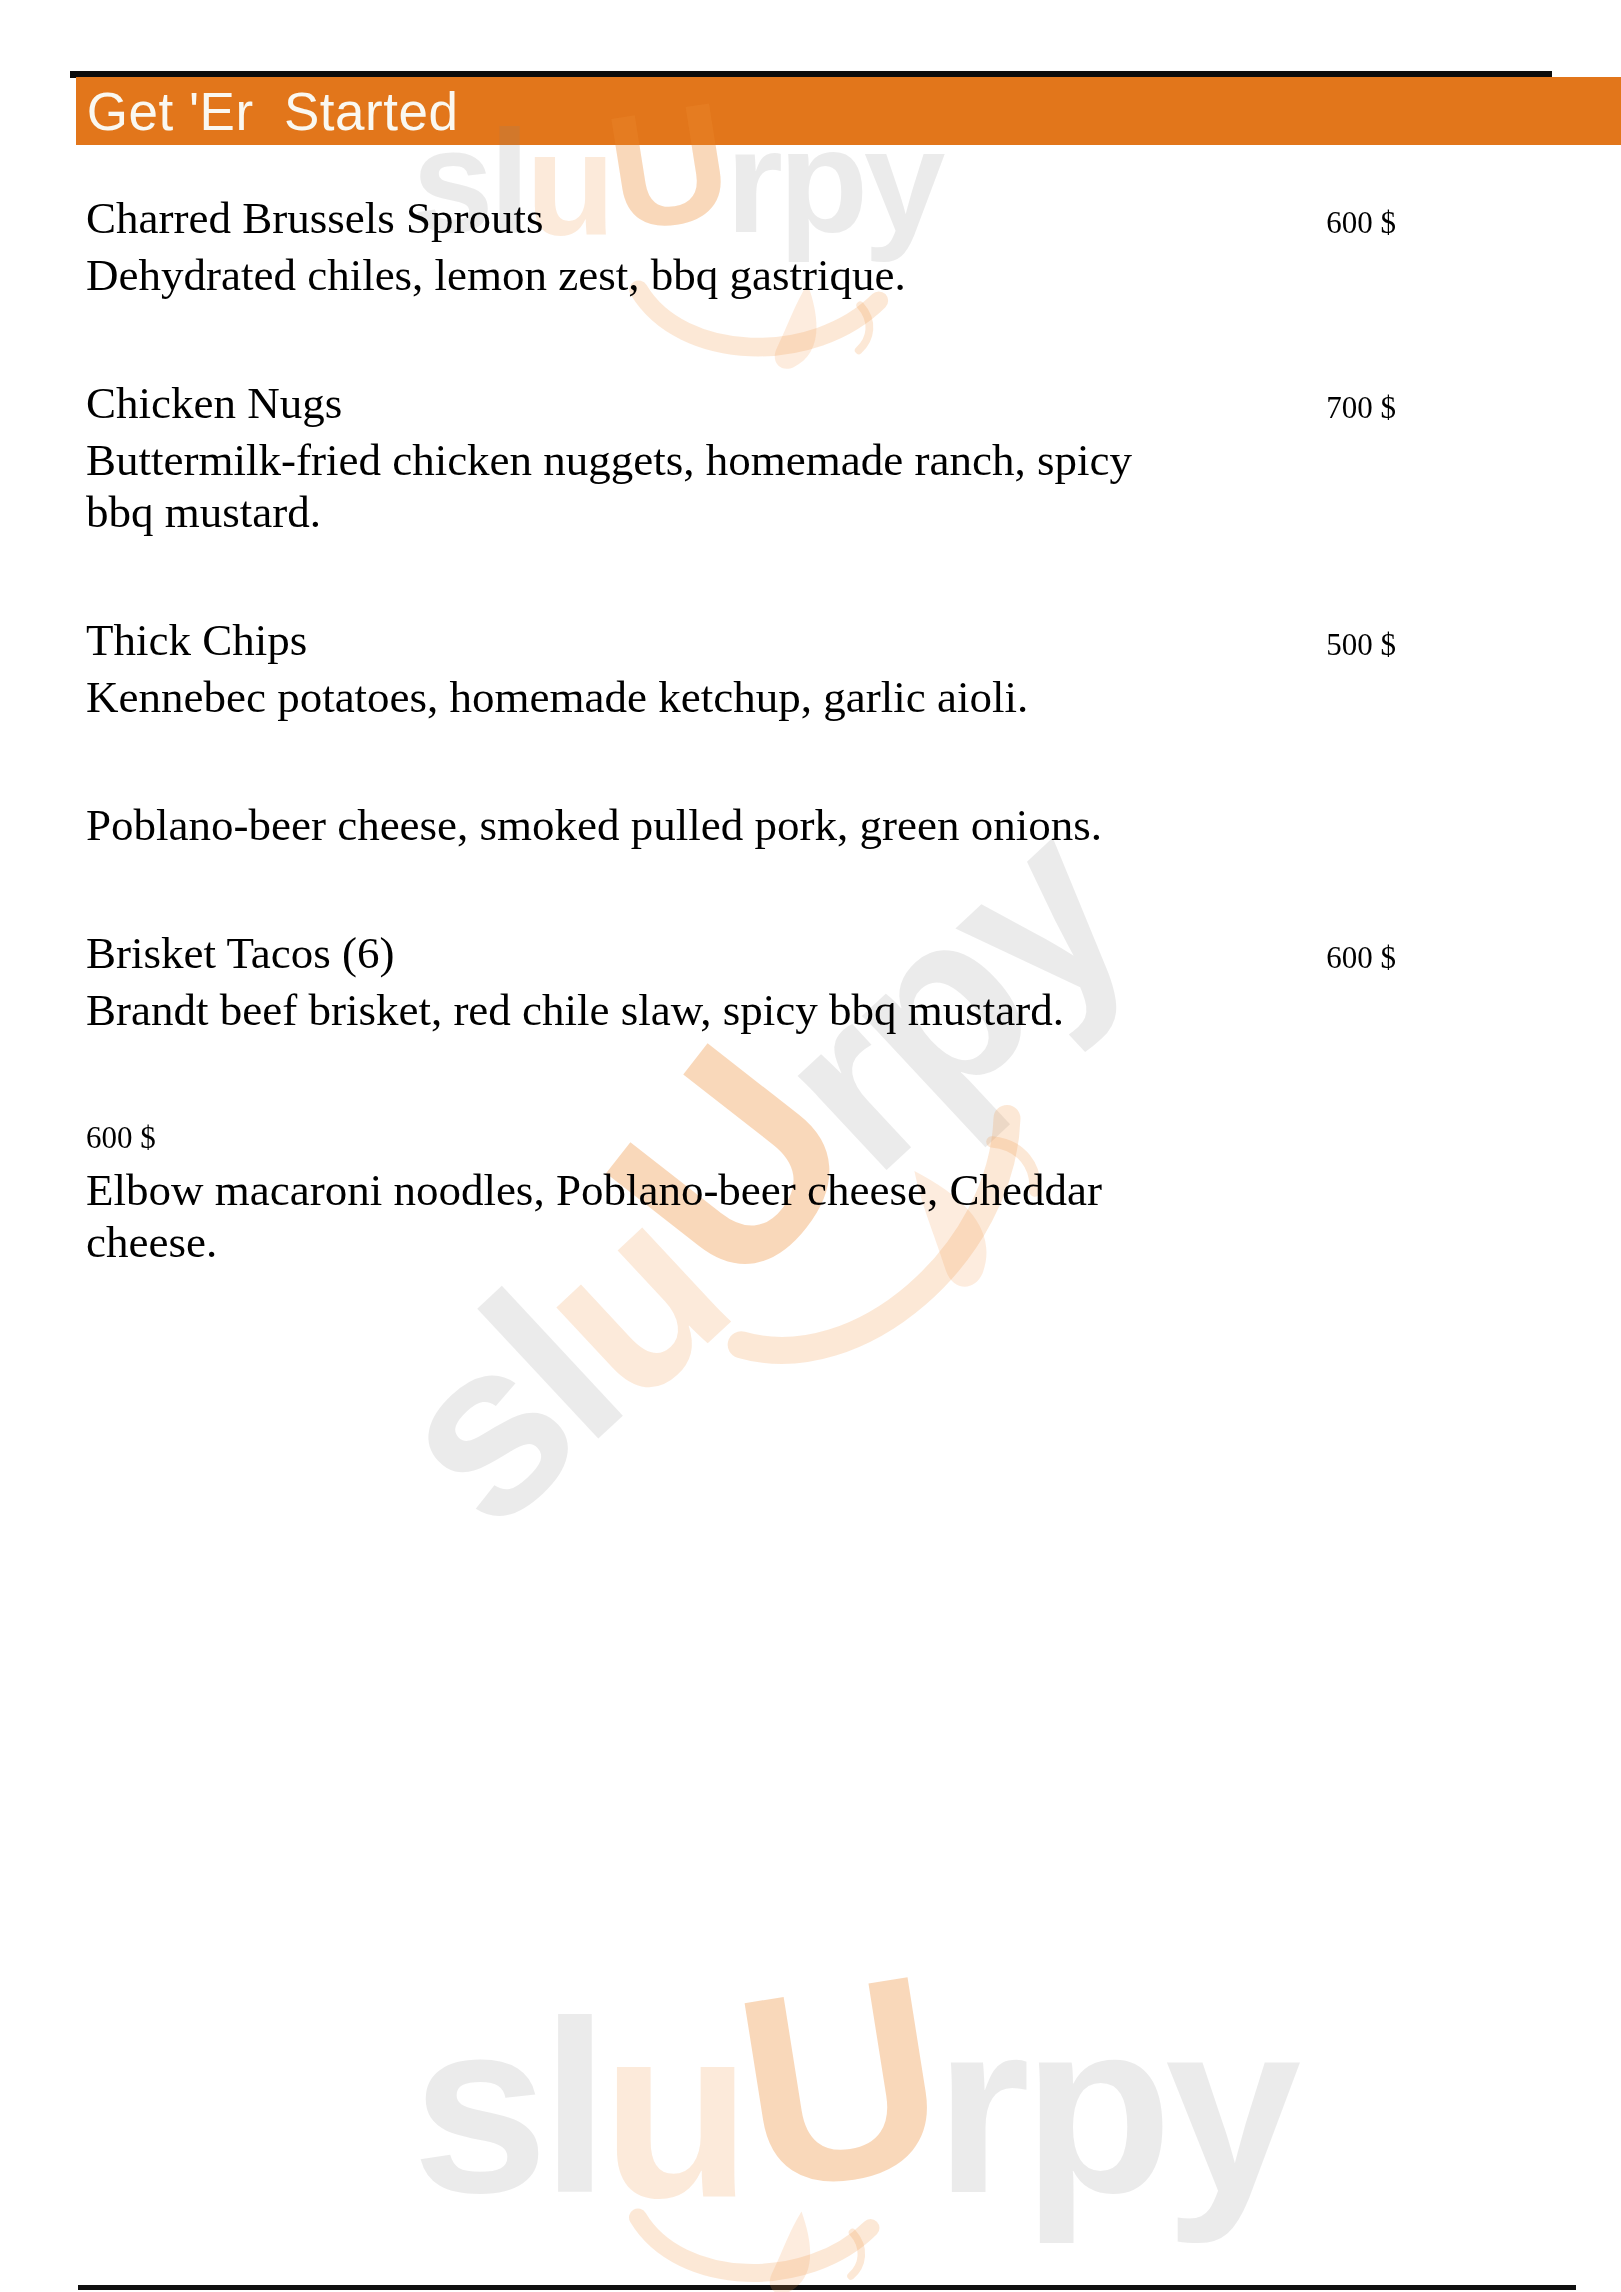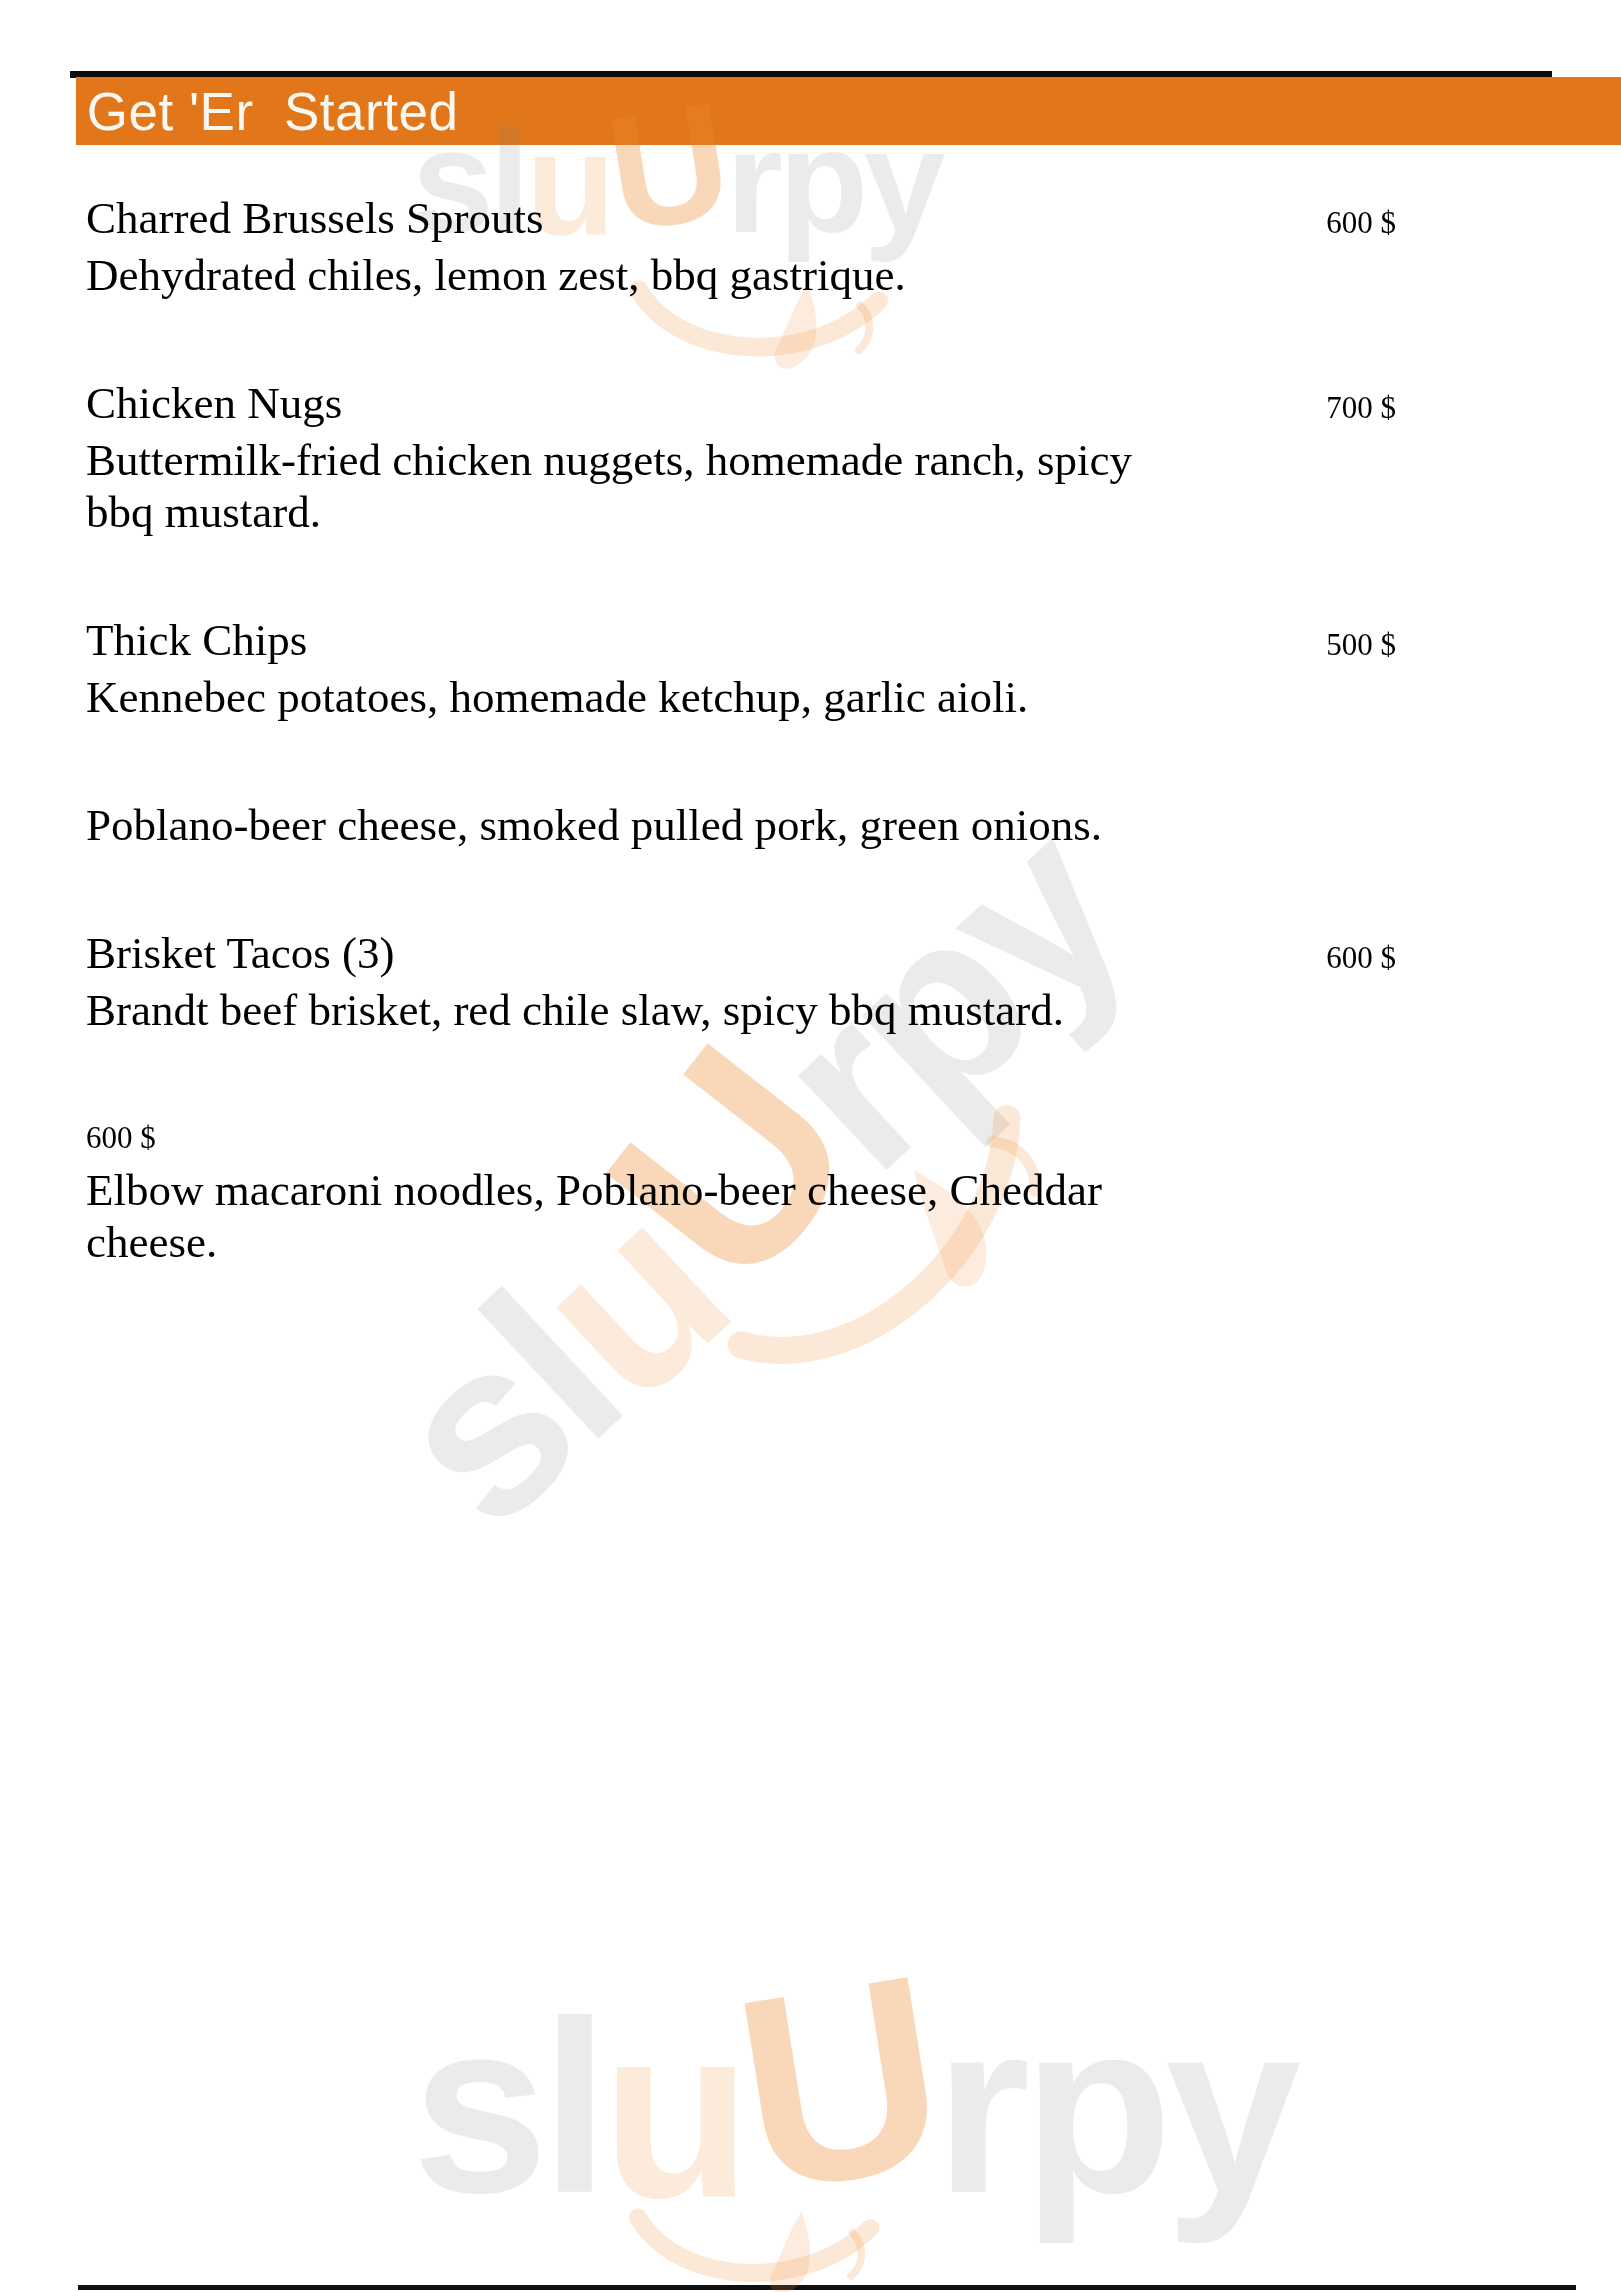--- a/index.html
+++ b/index.html
@@ -165,21 +165,21 @@
     </div>
     <div class="item-desc">Kennebec potatoes, homemade ketchup, garlic aioli.</div>
   </div>
 
   <div class="menu-item">
     <div class="item-desc">Poblano-beer cheese, smoked pulled pork, green onions.</div>
   </div>
 
   <div class="menu-item">
     <div class="item-row">
-      <span class="item-name">Brisket Tacos (3)</span>
+      <span class="item-name">Brisket Tacos (6)</span>
       <span class="item-price">600 $</span>
     </div>
     <div class="item-desc">Brandt beef brisket, red chile slaw, spicy bbq mustard.</div>
   </div>
 
   <div class="menu-item">
     <div class="item-row">
       <span class="item-price">600 $</span>
     </div>
     <div class="item-desc">Elbow macaroni noodles, Poblano-beer cheese, Cheddar cheese.</div>

